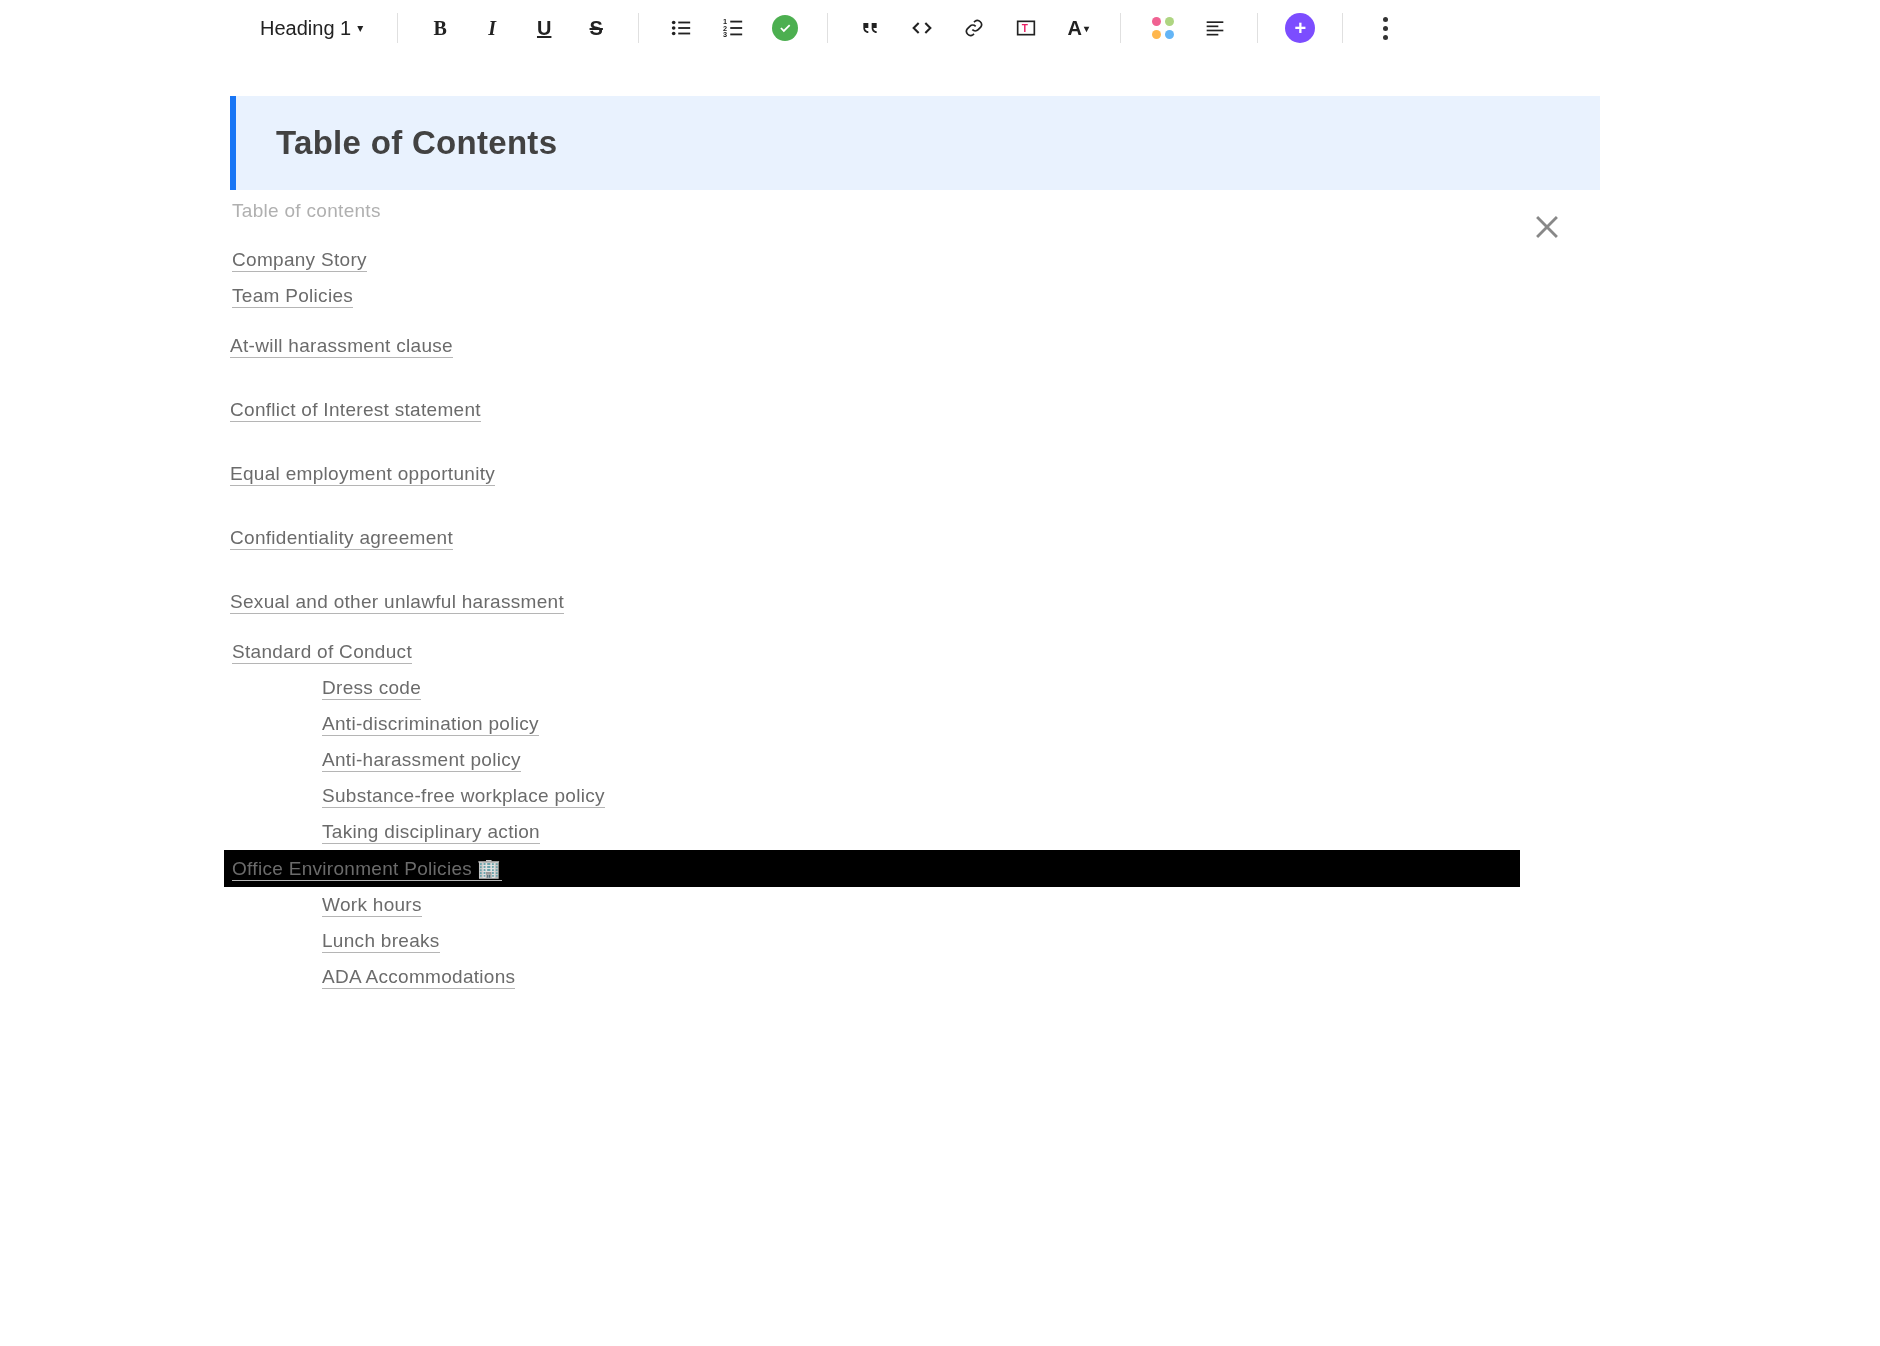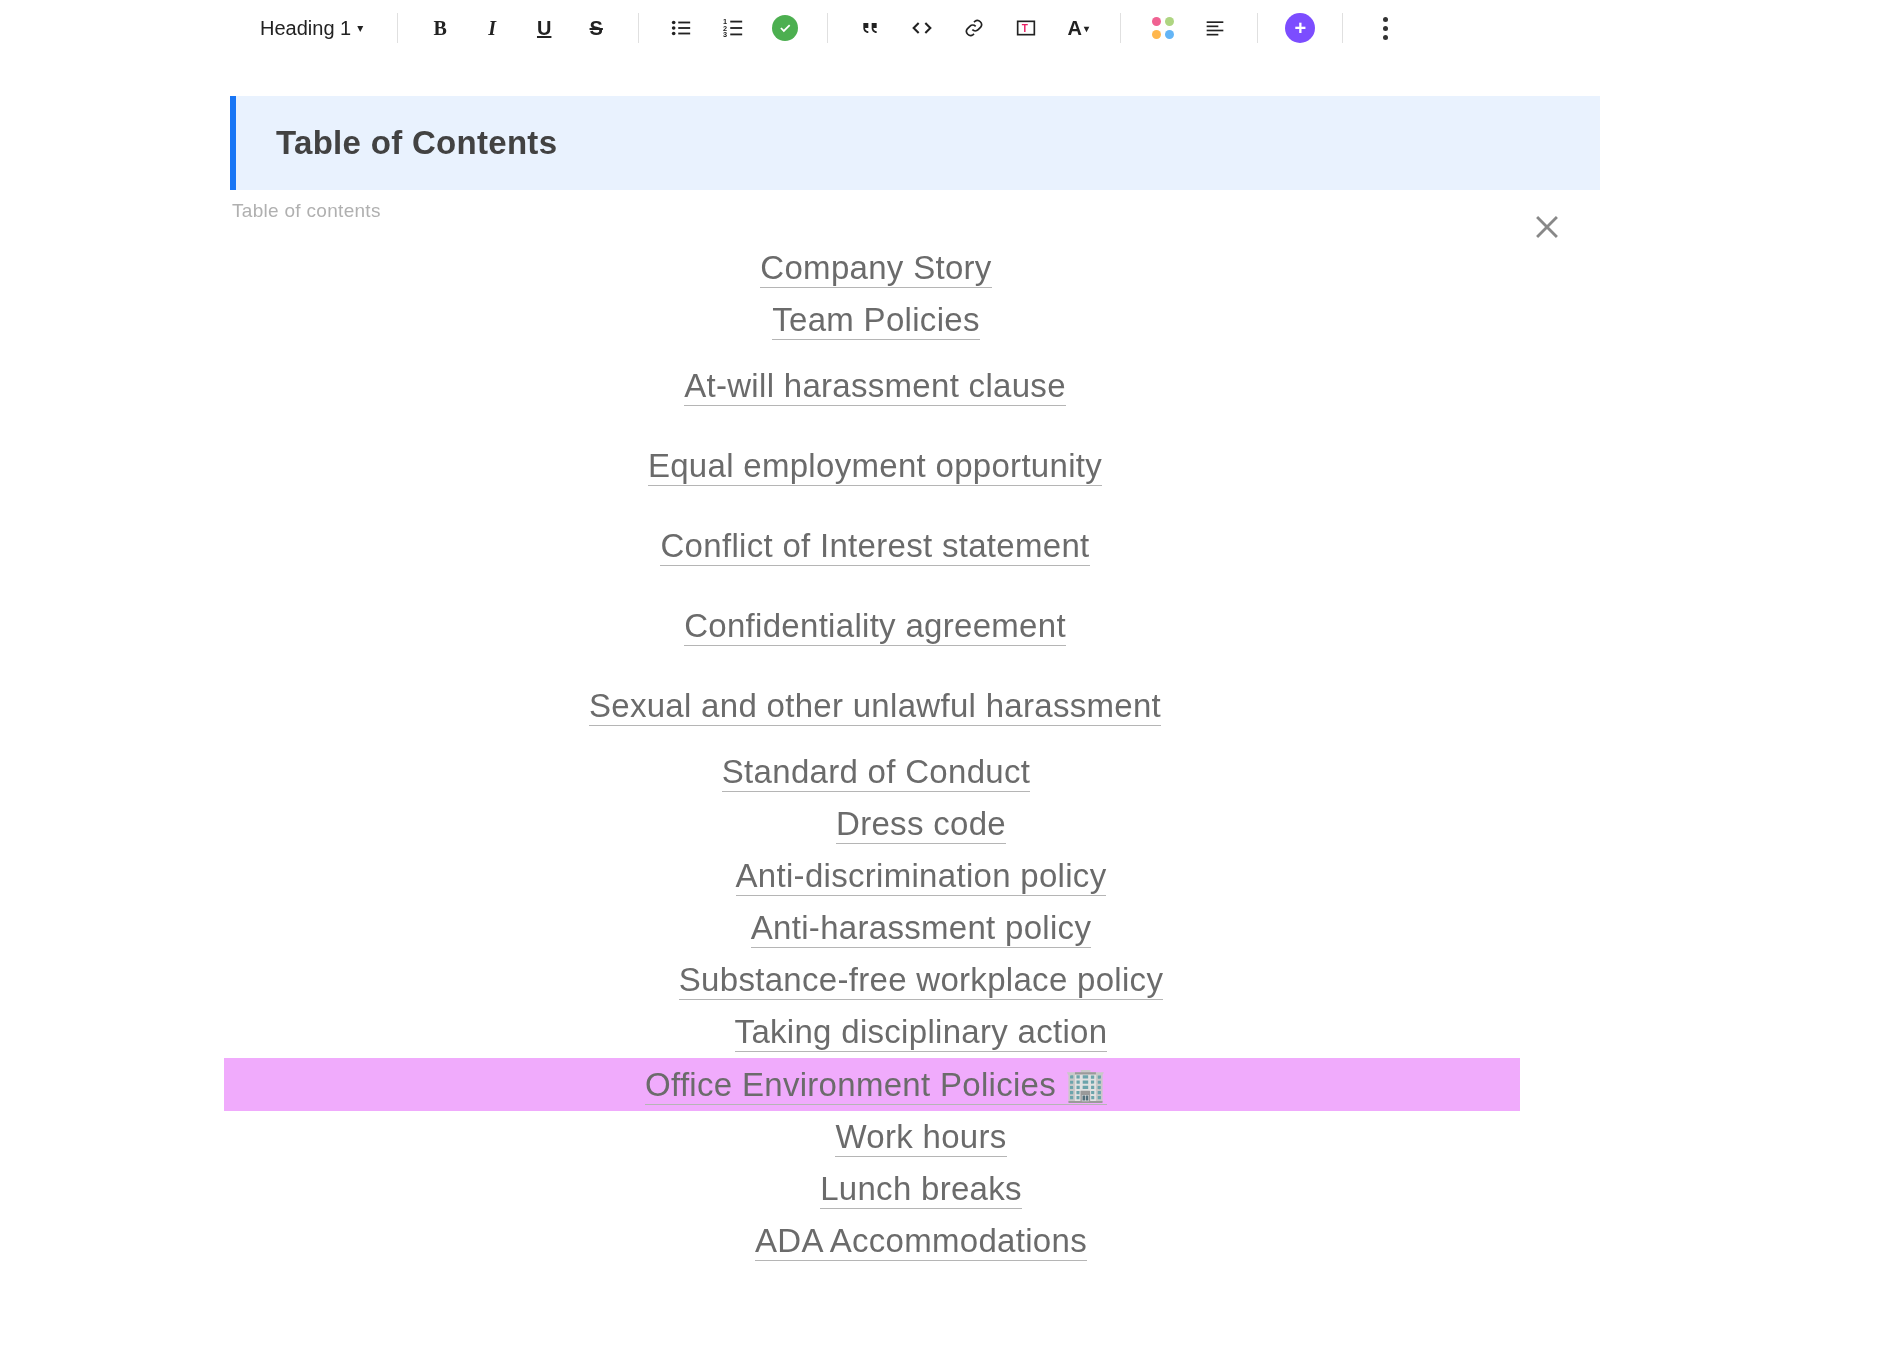--- a/index.html
+++ b/index.html
@@ -103,38 +103,37 @@
   position: absolute;
   left: 1530px;
   top: 210px;
   font-size: 42px;
   color: #888;
   cursor: pointer;
   font-weight: 300;
 }
 .toc-list { width: 1290px; }
 .toc-item {
-  font-size: 33px;
+  font-size: 19px;
   color: #6b6b6b;
   padding: 7px 0;
   letter-spacing: 0.3px;
-  text-align: center;
 }
 .toc-item a {
   color: #6b6b6b;
   text-decoration: none;
   border-bottom: 1px solid #b5b5b5;
   padding-bottom: 1px;
   cursor: pointer;
 }
 .toc-level-0 { padding-left: 2px; }
 .toc-level-1 { padding-left: 92px; }
 .toc-item.spaced { padding: 21px 0; }
 .toc-item.highlighted {
-  background: #f0abfc;
+  background: #000000;
   margin-left: -6px;
   padding-left: 8px;
 }
 svg { display: block; }
 </style>
 </head>
 <body>
 
 <div class="toolbar">
   <div class="heading-select">
@@ -237,22 +236,22 @@
   <div class="toc-label">Table of contents</div>
   <div class="close-x">
     <svg width="34" height="34" viewBox="0 0 24 24">
         <path d="M5 5l14 14M19 5L5 19" stroke="#888" stroke-width="2"></path>
       </svg>
   </div>
   <div class="toc-list" id="toc-list">
       <div class="toc-item toc-level-0"><a>Company Story</a></div>
       <div class="toc-item toc-level-0"><a>Team Policies</a></div>
       <div class="toc-item toc-level-1 spaced"><a>At-will harassment clause</a></div>
+      <div class="toc-item toc-level-1 spaced"><a>Conflict of Interest statement</a></div>
       <div class="toc-item toc-level-1 spaced"><a>Equal employment opportunity</a></div>
-      <div class="toc-item toc-level-1 spaced"><a>Conflict of Interest statement</a></div>
       <div class="toc-item toc-level-1 spaced"><a>Confidentiality agreement</a></div>
       <div class="toc-item toc-level-1 spaced"><a>Sexual and other unlawful harassment</a></div>
       <div class="toc-item toc-level-0"><a>Standard of Conduct</a></div>
       <div class="toc-item toc-level-1"><a>Dress code</a></div>
       <div class="toc-item toc-level-1"><a>Anti-discrimination policy</a></div>
       <div class="toc-item toc-level-1"><a>Anti-harassment policy</a></div>
       <div class="toc-item toc-level-1"><a>Substance-free workplace policy</a></div>
       <div class="toc-item toc-level-1"><a>Taking disciplinary action</a></div>
       <div class="toc-item toc-level-0 highlighted"><a>Office Environment Policies 🏢</a></div>
       <div class="toc-item toc-level-1"><a>Work hours</a></div>

